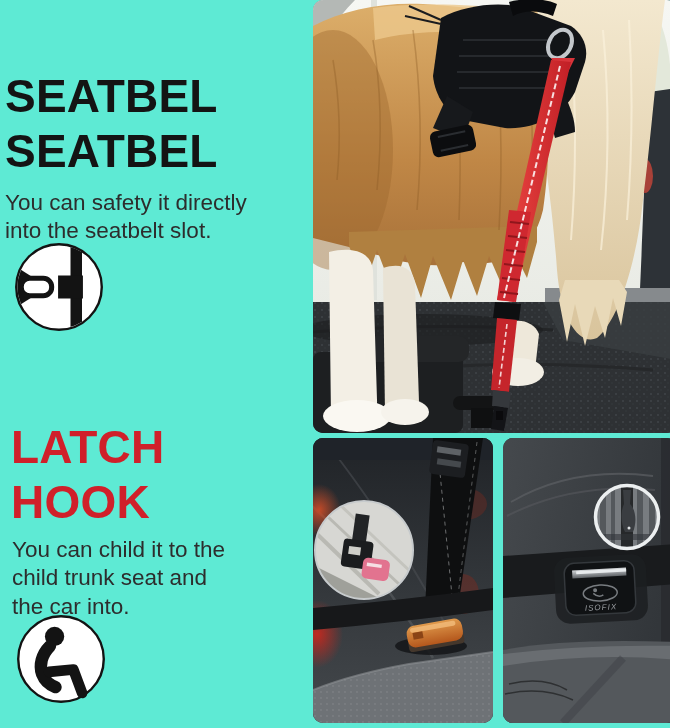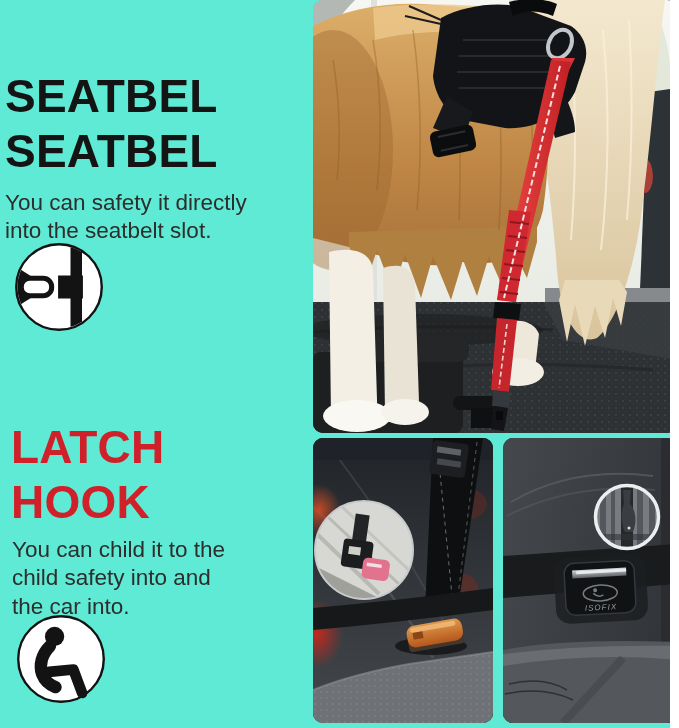--- a/index.html
+++ b/index.html
@@ -56,21 +56,21 @@
     </svg>
   </div>
 
   <h1 class="title red pos-title-2">
     <span>LATCH</span><br>
     <span>HOOK</span>
   </h1>
 
   <p class="desc pos-desc-2">
     <span>You can child it to the</span><br>
-    <span>child safety into and</span><br>
+    <span>child trunk seat and</span><br>
     <span>the car into.</span>
   </p>
 
   <div class="icon-box pos-icon-2">
     <svg viewBox="0 0 100 100">
       <circle cx="50" cy="50" r="46.5" fill="#ffffff" stroke="#131313" stroke-width="2.6"></circle>
       <circle cx="43" cy="25.5" r="10.5" fill="#131313"></circle>
       <path d="M38 36 C29 45 26 57 29.5 66.5 C32 73 37 78 44 80.5" fill="none" stroke="#131313" stroke-width="13.5" stroke-linecap="round"></path>
       <path d="M37 64 L63.5 61.5 L73 87" fill="none" stroke="#131313" stroke-width="11.5" stroke-linecap="round" stroke-linejoin="round"></path>
     </svg>

